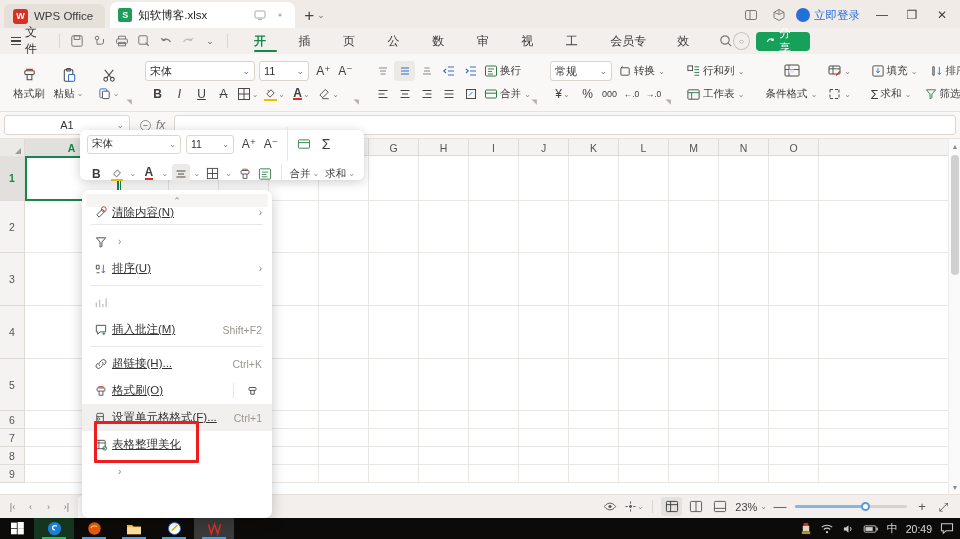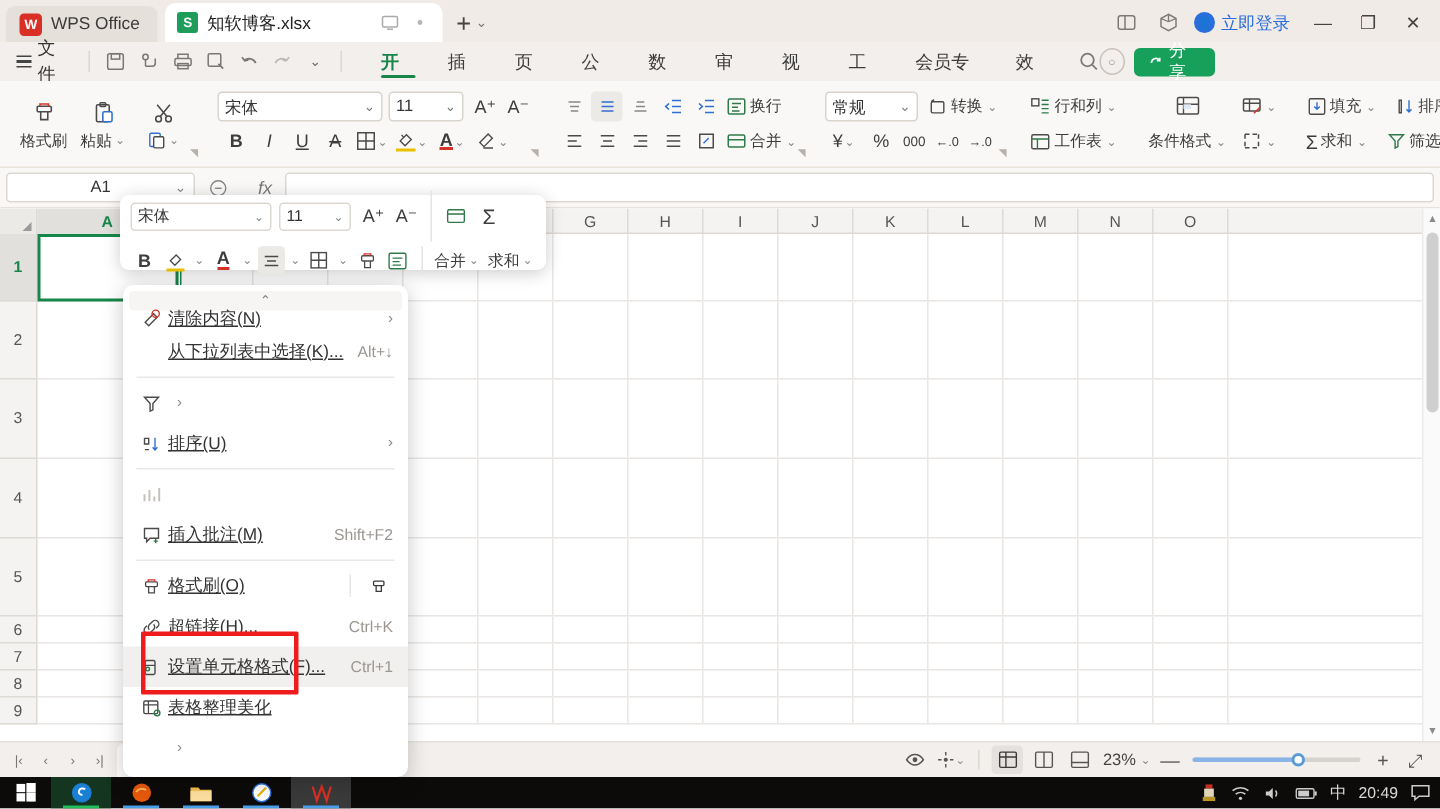--- a/index.html
+++ b/index.html
@@ -105,21 +105,21 @@
   
   .fbar{
     position:absolute;left:0;top:112px;width:960px;height:27px;background:#faf8f6;
     display:flex;align-items:center;padding:0 4px;border-bottom:1px solid #e8e2dc;
   }
   .namebox{
     width:126px;height:20px;background:#fff;border:1px solid #ddd7d1;border-radius:3px;
     display:flex;align-items:center;justify-content:center;position:relative;font-size:11px;color:#333;
   }
   .namebox .cv{position:absolute;right:5px;font-size:9px;opacity:.6;}
-  .fb-btns{display:flex;align-items:center;gap:20px;padding:0 9px;}
+  .fb-btns{display:flex;align-items:center;gap:4px;padding:0 9px;}
   .fb-btns span{opacity:.7;font-size:12px;color:#444;}
   .finput{flex:1;height:20px;background:#fff;border:1px solid #ddd7d1;border-radius:3px;}
 
   
   .gridwrap{position:absolute;left:0;top:139px;width:960px;height:355px;background:#fff;overflow:hidden;}
   .colhead{position:absolute;left:0;top:0;height:17px;width:960px;background:#f5f3f1;
     border-bottom:1px solid #dedad6;display:flex;}
   .corner-cell{width:25px;height:17px;background:#eceae7;border-right:1px solid #dedad6;position:relative;}
   .corner-cell:after{content:"";position:absolute;right:3px;bottom:2px;border-left:6px solid transparent;
     border-bottom:6px solid #9a9a9a;}
@@ -1027,25 +1027,20 @@
       <span class="ctx-ico">
         <svg width="14" height="14" viewBox="0 0 15 15">
             <path d="M3 10.5l6-6 2.5 2.5-6 6z" fill="none" stroke="#4a4a4a" stroke-width="1"></path>
             <circle cx="10.5" cy="4.5" r="2.6" fill="none" stroke="#d3342a" stroke-width="1"></circle>
           </svg>
       </span>
       <span class="ctx-lbl">清除内容(N)</span>
       <span class="ctx-arr">›</span>
     </div>
 
-    <div class="ctx-item">
-      <span class="ctx-ico"></span>
-      <span class="ctx-lbl">从下拉列表中选择(K)...</span>
-      <span class="ctx-key">Alt+↓</span>
-    </div>
 
     <div class="ctx-div"></div>
 
     <div class="ctx-item">
       <span class="ctx-ico">
         <svg width="14" height="14" viewBox="0 0 15 15">
             <path d="M2.5 3h10l-4 4.5v4.5l-2 1V7.5z" fill="none" stroke="#4a4a4a" stroke-width="1"></path>
           </svg>
       </span>
       <span class="ctx-arr">›</span>
@@ -1081,45 +1076,45 @@
           </svg>
       </span>
       <span class="ctx-lbl">插入批注(M)</span>
       <span class="ctx-key">Shift+F2</span>
     </div>
 
     <div class="ctx-div"></div>
 
     <div class="ctx-item">
       <span class="ctx-ico">
+        <svg width="14" height="14" viewBox="0 0 15 15">
+            <path d="M6 9.5a2.6 2.6 0 010-3.7l2.3-2.3a2.6 2.6 0 013.7 3.7L10.8 8.4" fill="none" stroke="#4a4a4a" stroke-width="1"></path>
+            <path d="M9 5.5a2.6 2.6 0 010 3.7l-2.3 2.3a2.6 2.6 0 01-3.7-3.7L4.2 6.6" fill="none" stroke="#4a4a4a" stroke-width="1"></path>
+          </svg>
+      </span>
+      <span class="ctx-lbl">超链接(H)...</span>
+      <span class="ctx-key">Ctrl+K</span>
+    </div>
+
+    <div class="ctx-item">
+      <span class="ctx-ico">
         <svg width="14" height="14" viewBox="0 0 16 16">
             <rect x="3.5" y="4.5" width="9" height="3.6" rx=".8" fill="none" stroke="#4a4a4a" stroke-width="1"></rect>
             <path d="M5.8 8.1v4.8h4.4V8.1" fill="none" stroke="#4a4a4a" stroke-width="1"></path>
             <path d="M5.5 4.5V3h5v1.5" fill="none" stroke="#d3342a" stroke-width="1"></path>
           </svg>
       </span>
       <span class="ctx-lbl">格式刷(O)</span>
       <span class="vsep2"></span>
       <span class="ctx-ico" style="margin-left:9px">
         <svg width="13" height="13" viewBox="0 0 15 15">
             <rect x="3.5" y="4" width="8" height="3.4" rx=".8" fill="none" stroke="#3a3a3a" stroke-width="1"></rect>
             <path d="M5.5 7.4v4.4h4V7.4" fill="none" stroke="#3a3a3a" stroke-width="1"></path>
           </svg>
       </span>
-    </div>
-
-    <div class="ctx-item">
-      <span class="ctx-ico">
-        <svg width="14" height="14" viewBox="0 0 15 15">
-            <path d="M6 9.5a2.6 2.6 0 010-3.7l2.3-2.3a2.6 2.6 0 013.7 3.7L10.8 8.4" fill="none" stroke="#4a4a4a" stroke-width="1"></path>
-            <path d="M9 5.5a2.6 2.6 0 010 3.7l-2.3 2.3a2.6 2.6 0 01-3.7-3.7L4.2 6.6" fill="none" stroke="#4a4a4a" stroke-width="1"></path>
-          </svg>
-      </span>
-      <span class="ctx-lbl">超链接(H)...</span>
-      <span class="ctx-key">Ctrl+K</span>
     </div>
 
     <div class="ctx-item hl">
       <span class="ctx-ico">
         <svg width="14" height="14" viewBox="0 0 15 15">
             <rect x="3" y="2.5" width="7" height="10" rx="1" fill="none" stroke="#4a4a4a" stroke-width="1"></rect>
             <path d="M3 6h7" stroke="#4a4a4a" stroke-width=".9"></path>
             <circle cx="4.8" cy="8.6" r="1.3" fill="none" stroke="#2f7a4a" stroke-width="1"></circle>
           </svg>
       </span>

